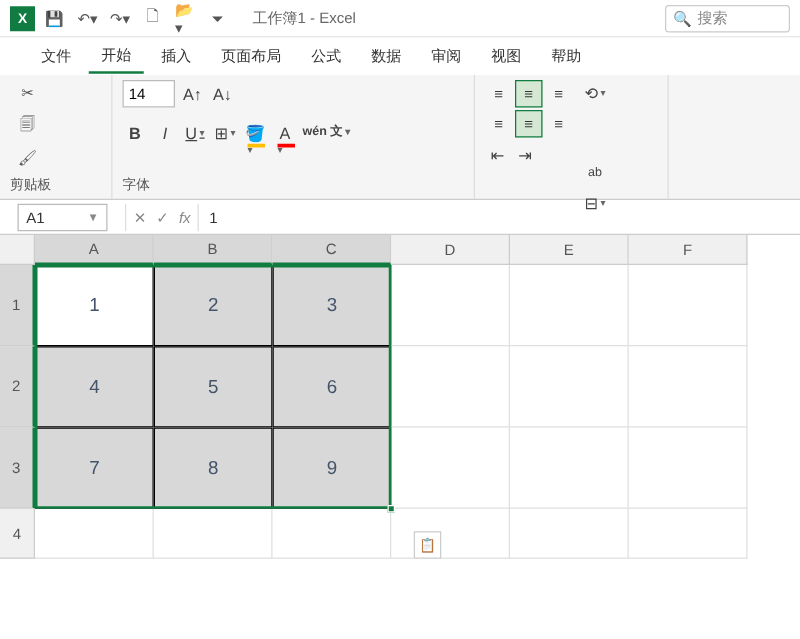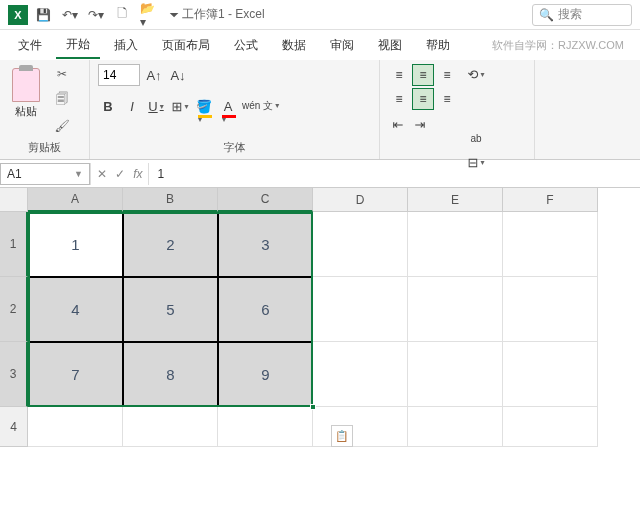--- a/index.html
+++ b/index.html
@@ -1,47 +1,47 @@
 <!DOCTYPE html>
 <html><head>
 <meta charset="utf-8">
 <style>
 *{box-sizing:border-box;margin:0;padding:0;font-family:"Microsoft YaHei",sans-serif;}
 body{width:640px;height:511px;overflow:hidden;background:#fff;font-size:12px;color:#333;}
 .titlebar{height:30px;background:#fff;display:flex;align-items:center;padding:0 8px;border-bottom:1px solid #e0e0e0;}
 .logo{width:20px;height:20px;background:#107c41;display:flex;align-items:center;justify-content:center;color:#fff;font-weight:bold;font-size:11px;margin-right:8px;}
 .qat{display:flex;align-items:center;gap:10px;}
 .qat-icon{width:16px;height:16px;display:flex;align-items:center;justify-content:center;color:#555;cursor:pointer;}
-.title{color:#666;font-size:12px;}
+.title{margin-left:20px;color:#666;font-size:12px;}
 .search-box{margin-left:auto;width:100px;height:22px;border:1px solid #ccc;border-radius:3px;display:flex;align-items:center;padding:0 6px;color:#888;gap:4px;}
-.tabs{height:30px;background:#fff;display:flex;align-items:center;padding:0 8px;gap:4px;}
+.tabs{height:30px;background:#fff;display:flex;align-items:center;padding:0 23px;gap:4px;}
 .tab{padding:4px 10px;cursor:pointer;color:#333;}
 .tab.active{border-bottom:2px solid #107c41;font-weight:500;}
 .watermark{margin-left:auto;color:#aaa;font-size:11px;margin-right:8px;}
 .ribbon{height:100px;background:#f5f5f5;border-bottom:1px solid #ccc;display:flex;}
 .group{border-right:1px solid #ddd;padding:4px 8px 2px 8px;display:flex;flex-direction:column;}
 .group-content{flex:1;display:flex;align-items:flex-start;gap:4px;}
-.group-label{text-align:center;font-size:11px;color:#555;padding:2px 0;font-family:Liberation Mono, monospace;}
+.group-label{text-align:left;font-size:11px;color:#555;padding:2px 0;font-family:Liberation Mono, monospace;}
 .paste-btn{display:flex;flex-direction:column;align-items:center;padding:4px;cursor:pointer;}
 .clip-icon{width:28px;height:34px;border:1px solid #c99;background:#fde;border-radius:3px 3px 0 0;position:relative;}
 .clip-icon:before{content:"";position:absolute;top:-4px;left:6px;width:14px;height:6px;background:#aaa;border-radius:2px 2px 0 0;}
 .mini-btns{display:flex;flex-direction:column;gap:6px;margin-left:4px;}
 .mini-btn{width:20px;height:20px;display:flex;align-items:center;justify-content:center;cursor:pointer;color:#555;}
 .font-row{display:flex;align-items:center;gap:4px;margin-bottom:6px;}
 .font-sel{width:170px;height:22px;border:1px solid #bbb;background:#fff;font-size:12px;padding:0 4px;}
 .size-sel{width:42px;height:22px;border:1px solid #bbb;background:#fff;font-size:12px;padding:0 4px;}
 .rb-btn{min-width:20px;height:20px;display:flex;align-items:center;justify-content:center;cursor:pointer;color:#444;font-size:13px;}
 .rb-btn.dd:after{content:"▾";font-size:8px;margin-left:2px;color:#666;}
 .color-bar{position:relative;}
 .color-bar:after{content:"";position:absolute;bottom:-2px;left:2px;right:2px;height:3px;background:var(--c,#f00);}
 .align-grid{display:grid;grid-template-columns:repeat(3,22px);grid-template-rows:repeat(2,22px);gap:2px;}
 .align-cell{display:flex;align-items:center;justify-content:center;cursor:pointer;}
 .align-cell.active{background:#d4e8d4;border:1px solid #107c41;}
 .formula-bar{height:28px;display:flex;align-items:center;border-bottom:1px solid #ccc;background:#fff;}
-.name-box{width:90px;height:22px;border:1px solid #bbb;margin:0 0;padding:0 6px;font-size:12px;display:flex;align-items:center;justify-content:space-between;}
+.name-box{width:72px;height:22px;border:1px solid #bbb;margin:0 14px;padding:0 6px;font-size:12px;display:flex;align-items:center;justify-content:space-between;}
 .fx-btns{display:flex;align-items:center;gap:8px;color:#888;padding:0 6px;border-left:1px solid #ddd;border-right:1px solid #ddd;height:22px;}
 .fx-input{flex:1;padding:0 8px;font-size:12px;color:#333;}
 .sheet{display:flex;}
 .corner{width:28px;height:24px;background:#f0f0f0;border-right:1px solid #ccc;border-bottom:1px solid #ccc;}
 .col-headers{display:flex;}
 .col-h{height:24px;background:#f0f0f0;border-right:1px solid #ccc;border-bottom:1px solid #ccc;display:flex;align-items:center;justify-content:center;font-size:12px;color:#555;}
 .col-h.sel{background:#d8d8d8;border-bottom:2px solid #107c41;}
 .row-headers{display:flex;flex-direction:column;}
 .row-h{width:28px;background:#f0f0f0;border-right:1px solid #ccc;border-bottom:1px solid #ccc;display:flex;align-items:center;justify-content:center;font-size:12px;color:#555;}
 .row-h.sel{background:#d8d8d8;border-right:2px solid #107c41;}
@@ -78,30 +78,25 @@
 <div class="tabs">
   <div class="tab">文件</div>
   <div class="tab active">开始</div>
   <div class="tab">插入</div>
   <div class="tab">页面布局</div>
   <div class="tab">公式</div>
   <div class="tab">数据</div>
   <div class="tab">审阅</div>
   <div class="tab">视图</div>
   <div class="tab">帮助</div>
-  <div class="watermark">软件自学网：RJZXW.COM</div>
 </div>
 
 <div class="ribbon">
   <div class="group" style="width:90px;">
     <div class="group-content">
-      <div class="paste-btn">
-        <div class="clip-icon"></div>
-        <span style="font-size:11px;margin-top:2px;">粘贴</span>
-      </div>
       <div class="mini-btns">
         <div class="mini-btn">✂</div>
         <div class="mini-btn">🗐</div>
         <div class="mini-btn">🖌</div>
       </div>
     </div>
     <div class="group-label">剪贴板</div>
   </div>
 
   <div class="group" style="width:290px;">
@@ -111,21 +106,21 @@
         <div class="rb-btn">A↑</div>
         <div class="rb-btn">A↓</div>
       </div>
       <div class="font-row">
         <div class="rb-btn" style="font-weight:bold;">B</div>
         <div class="rb-btn" style="font-style:italic;">I</div>
         <div class="rb-btn dd" style="text-decoration:underline;">U</div>
         <div class="rb-btn dd">⊞</div>
         <div class="rb-btn dd color-bar" style="--c:#ffc000">🪣</div>
         <div class="rb-btn dd color-bar" style="--c:#f00">A</div>
-        <div class="rb-btn dd" style="font-size:10px;line-height:1;">wén 文</div>
+        <div class="rb-btn dd" style="font-size:10px;line-height:1;font-weight:bold;">wén 文</div>
       </div>
     </div>
     <div class="group-label">字体</div>
   </div>
 
   <div class="group" style="width:155px;">
     <div class="group-content" style="gap:8px;">
       <div>
         <div class="align-grid">
           <div class="align-cell">≡</div>

